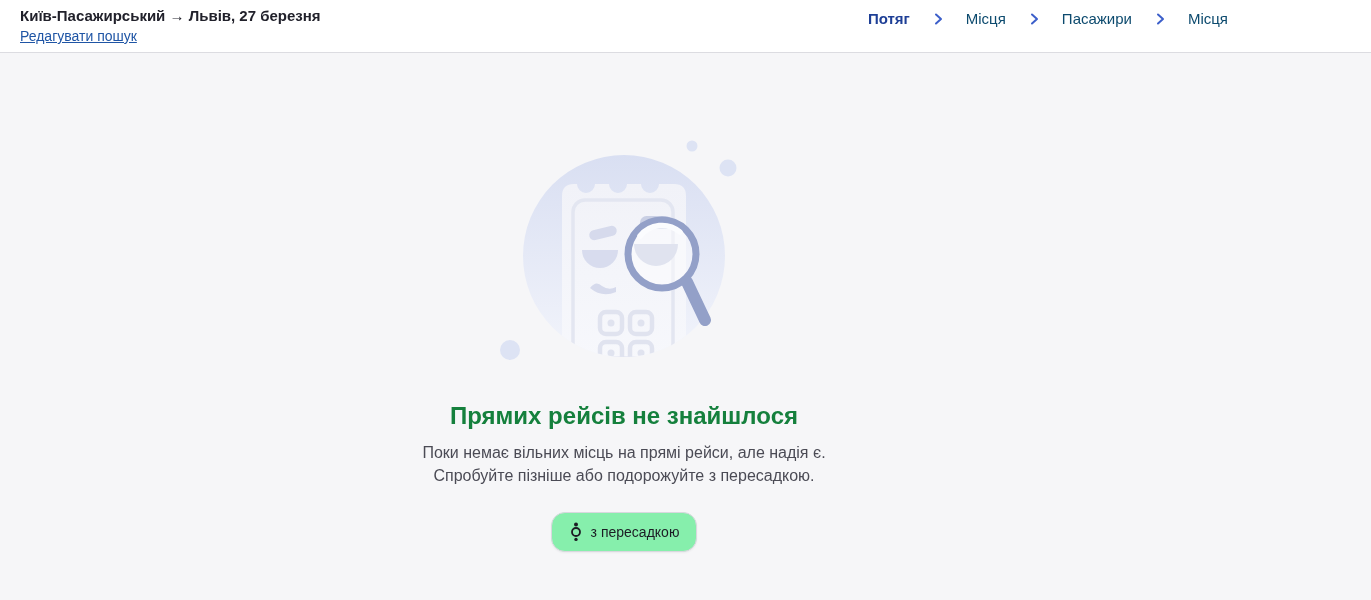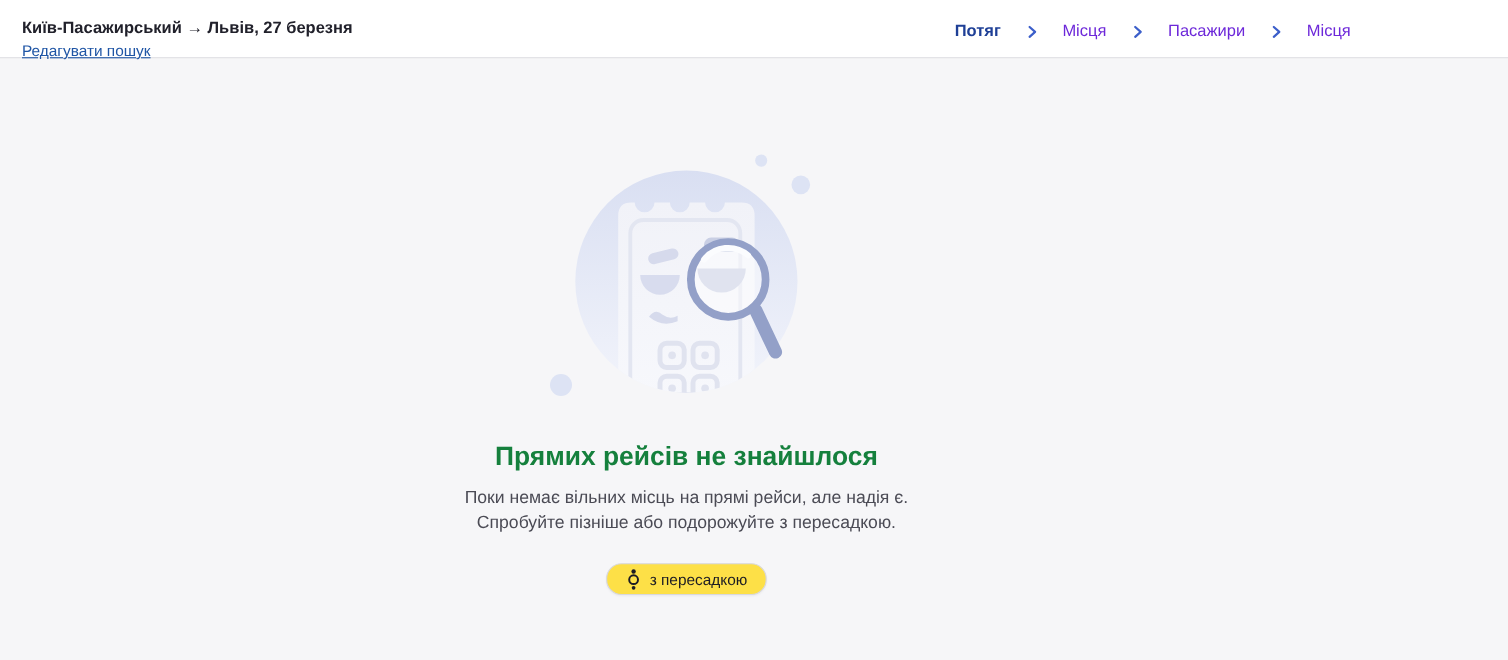--- a/index.html
+++ b/index.html
@@ -17,21 +17,21 @@
     width: 100%;
   }
   .container {
     width: 1248px;
     padding: 0 20px;
   }
   .header .container {
     display: flex;
     justify-content: space-between;
     align-items: flex-start;
-    padding-top: 16px;
+    padding-top: 6px;
   }
   .route-block { display: flex; flex-direction: column; }
   .route-title {
     font-size: 15px;
     font-weight: bold;
     color: #21212b;
     line-height: 19px;
   }
   .edit-search-link {
     font-size: 14px;
@@ -41,21 +41,21 @@
     margin-top: 3px;
     align-self: flex-start;
   }
   .breadcrumb {
     display: flex;
     align-items: center;
     gap: 22px;
     padding-top: 4px;
     font-size: 15px;
   }
-  .crumb { color: #6d28d9; cursor: default; }
+  .crumb { color: #0c4a6e; cursor: default; }
   .crumb.active { color: #1e3f96; font-weight: bold; cursor: pointer; }
   .crumb-chevron { display: inline-flex; align-items: center; margin-top: 1px; }
   .main {
     display: flex;
     flex-direction: column;
     align-items: center;
     width: 1248px;
   }
   .illustration-wrap {
     margin-top: 83px;
@@ -78,24 +78,24 @@
   }
   .actions {
     margin-top: 25px;
     display: flex;
     gap: 22px;
   }
   .pill-button {
     display: flex;
     align-items: center;
     gap: 8px;
-    background: #fde047;
+    background: #86efac;
     border: 1px solid #d8d8de;
     border-radius: 14px;
-    height: 29px;
+    height: 40px;
     padding: 0 17px;
     font-family: "Liberation Sans", sans-serif;
     font-size: 14px;
     color: #1c1c24;
     cursor: pointer;
     box-shadow: 0 1px 2px rgba(28,28,36,0.05);
   }
   .btn-icon { display: inline-flex; align-items: center; }
 </style>
 </head>

